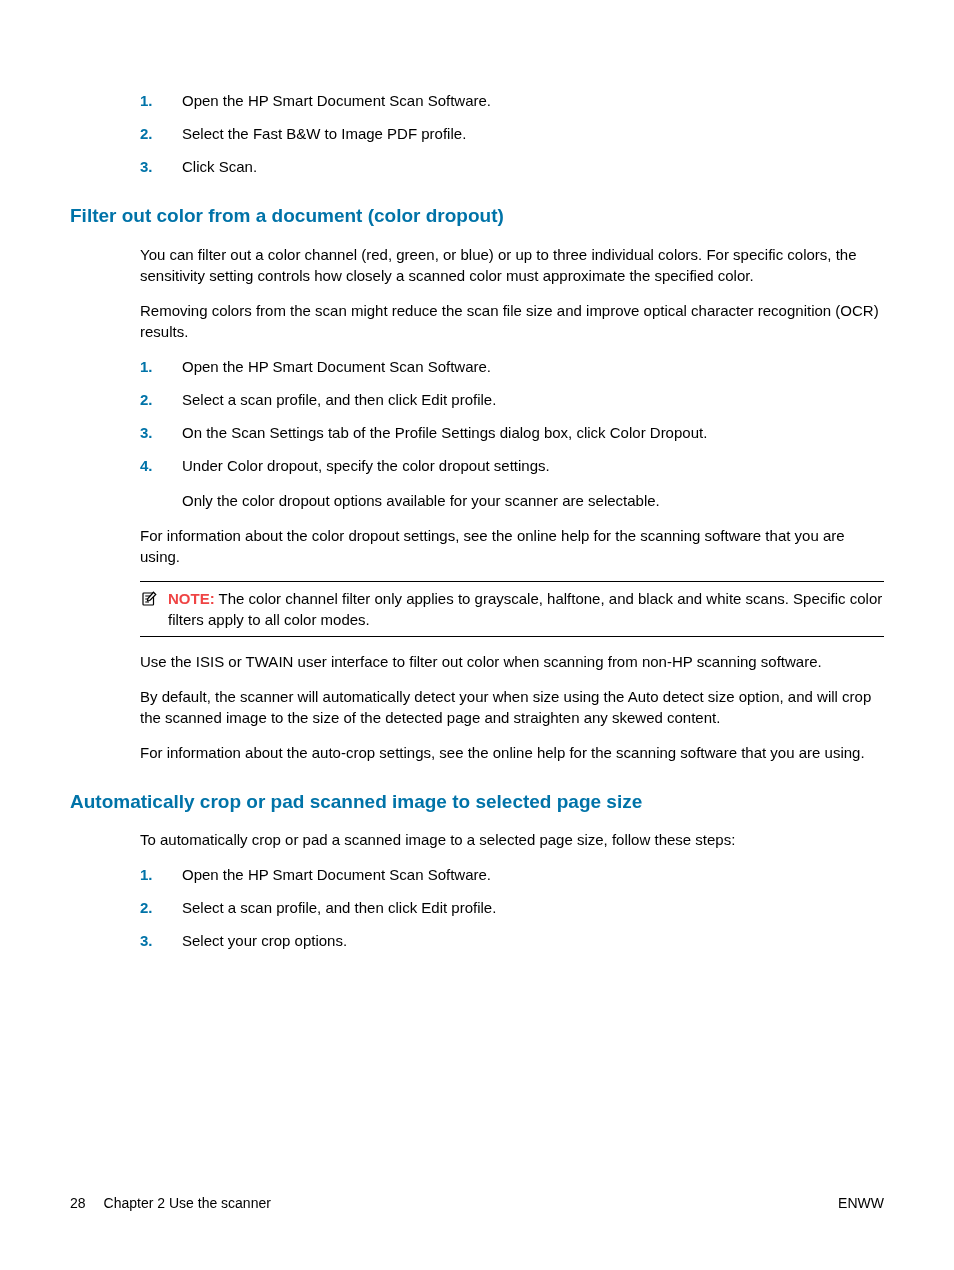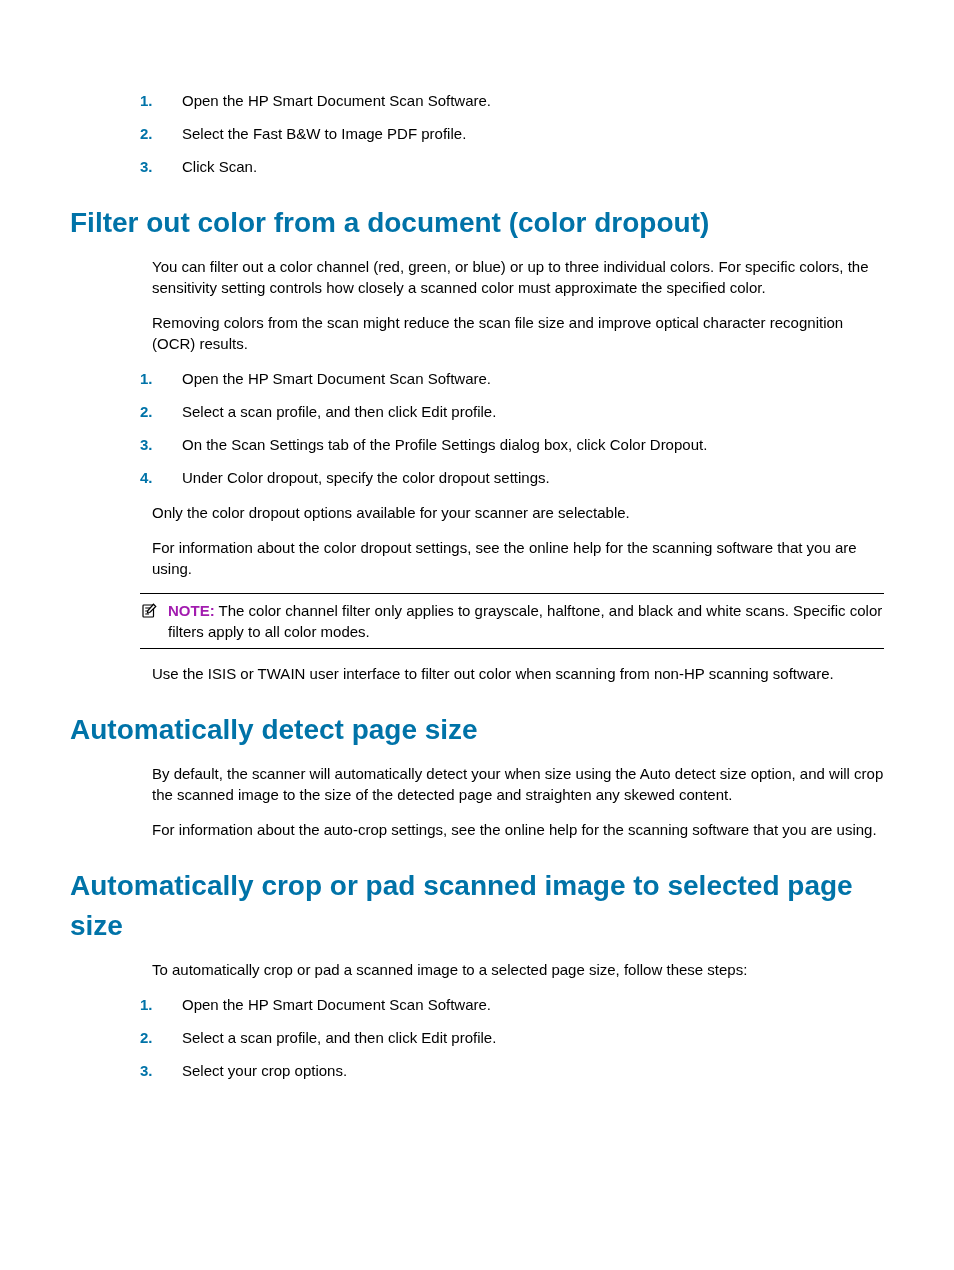--- a/index.html
+++ b/index.html
@@ -14,71 +14,71 @@
   }
   .page {
     position: relative;
     width: 954px;
     height: 1270px;
     padding: 90px 70px 60px 70px;
   }
   h2.section {
     color: #0073a8;
     font-weight: 700;
-    font-size: 28px;
+    font-size: 19px;
     margin-top: 26px;
     margin-bottom: 14px;
   }
   .body-block {
     margin-left: 70px;
     margin-right: 0;
   }
   p {
     margin-bottom: 14px;
-    margin-left: 12px;
   }
   ol {
     list-style: none;
     margin-left: 0;
     margin-bottom: 14px;
   }
   ol li {
     display: flex;
     margin-bottom: 12px;
   }
   ol li .num {
     color: #0073a8;
     font-weight: 700;
     min-width: 42px;
   }
   ol li .txt {
     flex: 1;
   }
   .indent {
+    margin-left: 42px;
     margin-bottom: 14px;
   }
   .bold { font-weight: 400; }
   .note-block {
     border-top: 1px solid #000;
     border-bottom: 1px solid #000;
     padding: 6px 0;
     margin-bottom: 14px;
     display: flex;
     gap: 8px;
   }
   .note-block .icon {
     flex-shrink: 0;
     width: 20px;
     padding-top: 2px;
   }
   .note-block .note-txt {
     flex: 1;
   }
   .note-label {
-    color: #a21caf;
+    color: #ef4444;
     font-weight: 700;
   }
   .footer {
     position: absolute;
     bottom: 56px;
     left: 70px;
     right: 70px;
     display: flex;
     justify-content: space-between;
     font-size: 14px;
@@ -140,21 +140,20 @@
         </svg>
       </div>
       <div class="note-txt">
         <span class="note-label">NOTE:</span>
         <span>The color channel filter only applies to grayscale, halftone, and black and white scans. Specific color filters apply to all color modes.</span>
       </div>
     </div>
     <p>Use the ISIS or TWAIN user interface to filter out color when scanning from non-HP scanning software.</p>
   </div>
 
-  <h2 class="section">Automatically detect page size</h2>
   <div class="body-block">
     <p id="sec2-p1"><span>By default, the scanner will automatically detect your when size using the </span><span class="bold">Auto detect size</span><span> option, and will crop the scanned image to the size of the detected page and straighten any skewed content.</span></p>
     <p>For information about the auto-crop settings, see the online help for the scanning software that you are using.</p>
   </div>
 
   <h2 class="section">Automatically crop or pad scanned image to selected page size</h2>
   <div class="body-block">
     <p>To automatically crop or pad a scanned image to a selected page size, follow these steps:</p>
     <ol id="sec3-list">
         <li>
@@ -165,14 +164,21 @@
           <span class="num">2.</span>
           <span class="txt"><span>Select a scan profile, and then click </span><span class="bold">Edit profile</span><span>.</span></span>
         </li>
         <li>
           <span class="num">3.</span>
           <span class="txt"><span>Select your crop options.</span></span>
         </li>
       </ol>
   </div>
 
+  <div class="footer">
+    <div class="left">
+      <span>28</span>
+      <span>Chapter 2   Use the scanner</span>
+    </div>
+    <div>ENWW</div>
+  </div>
 
 </div>
 
 </body></html>

